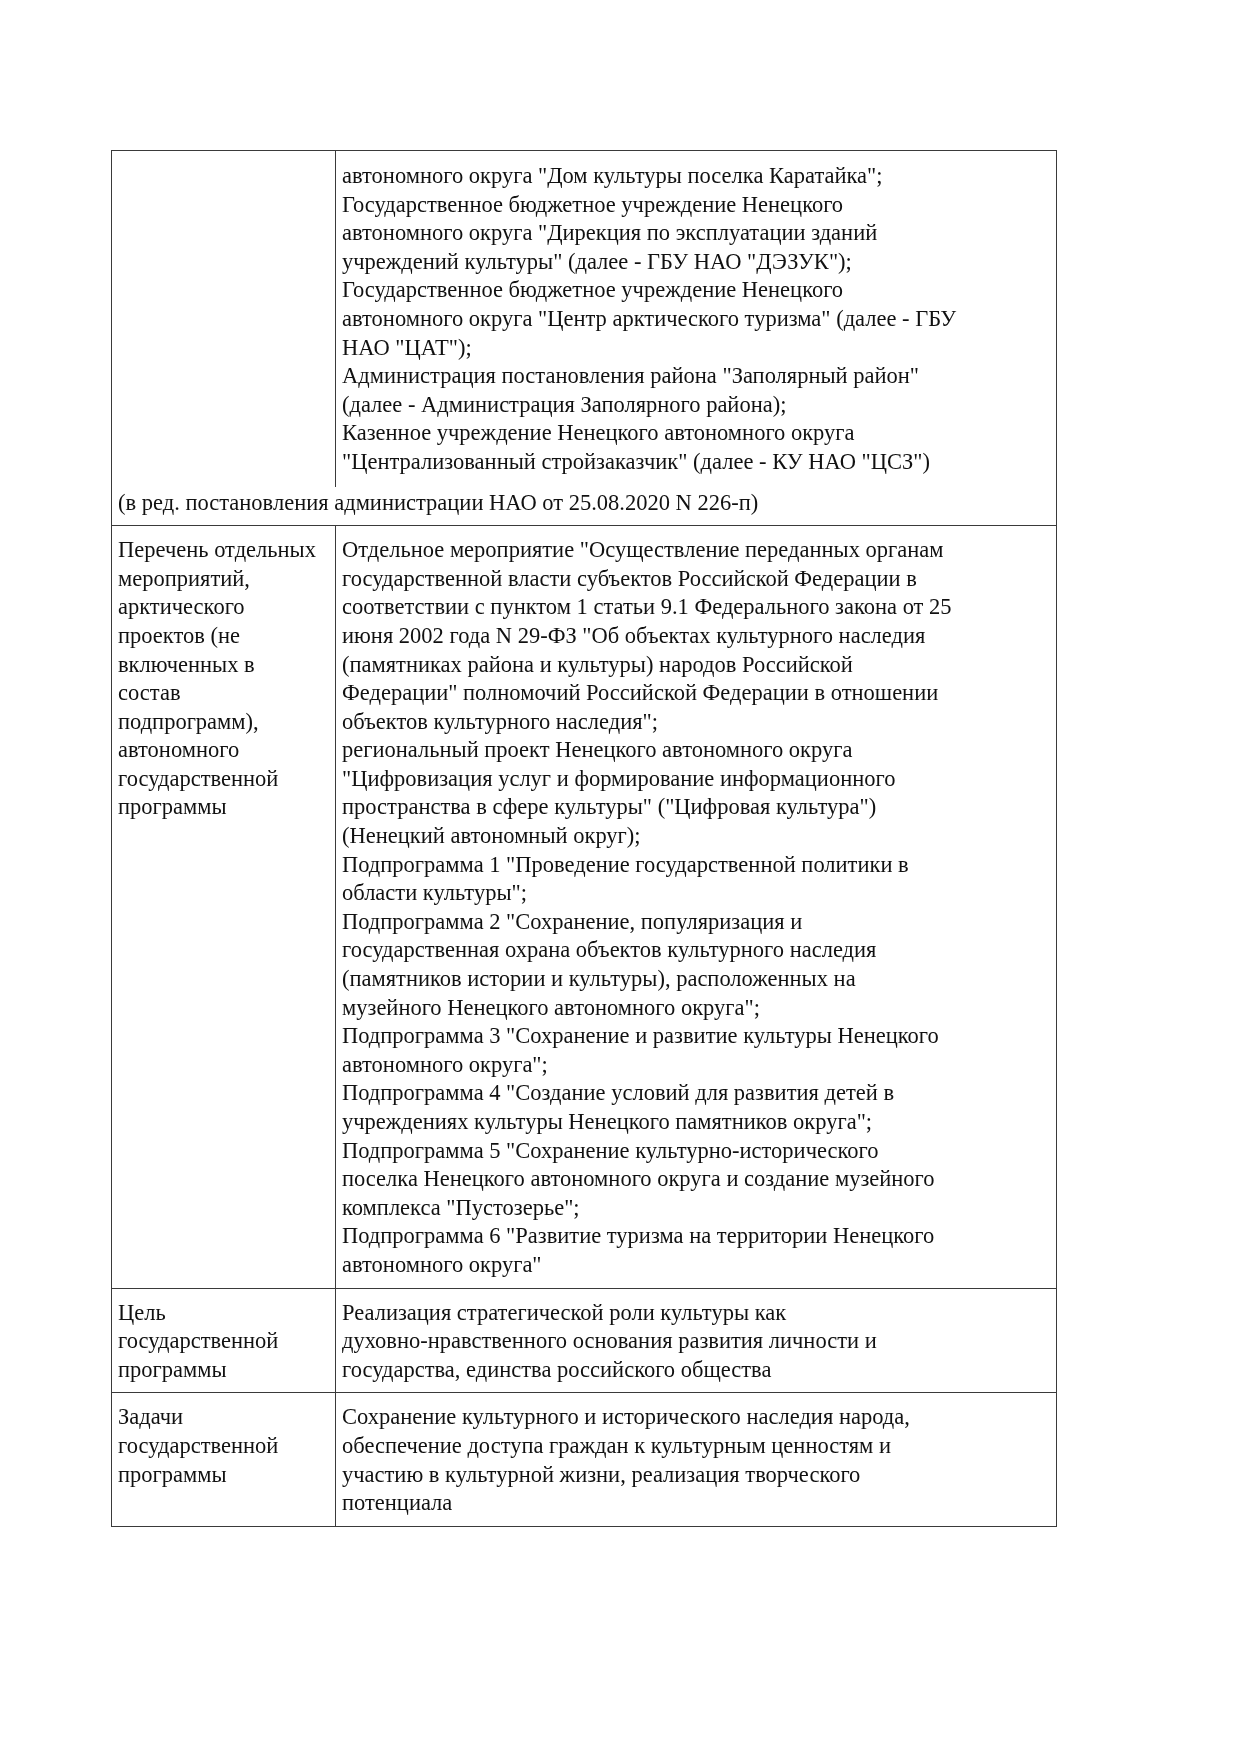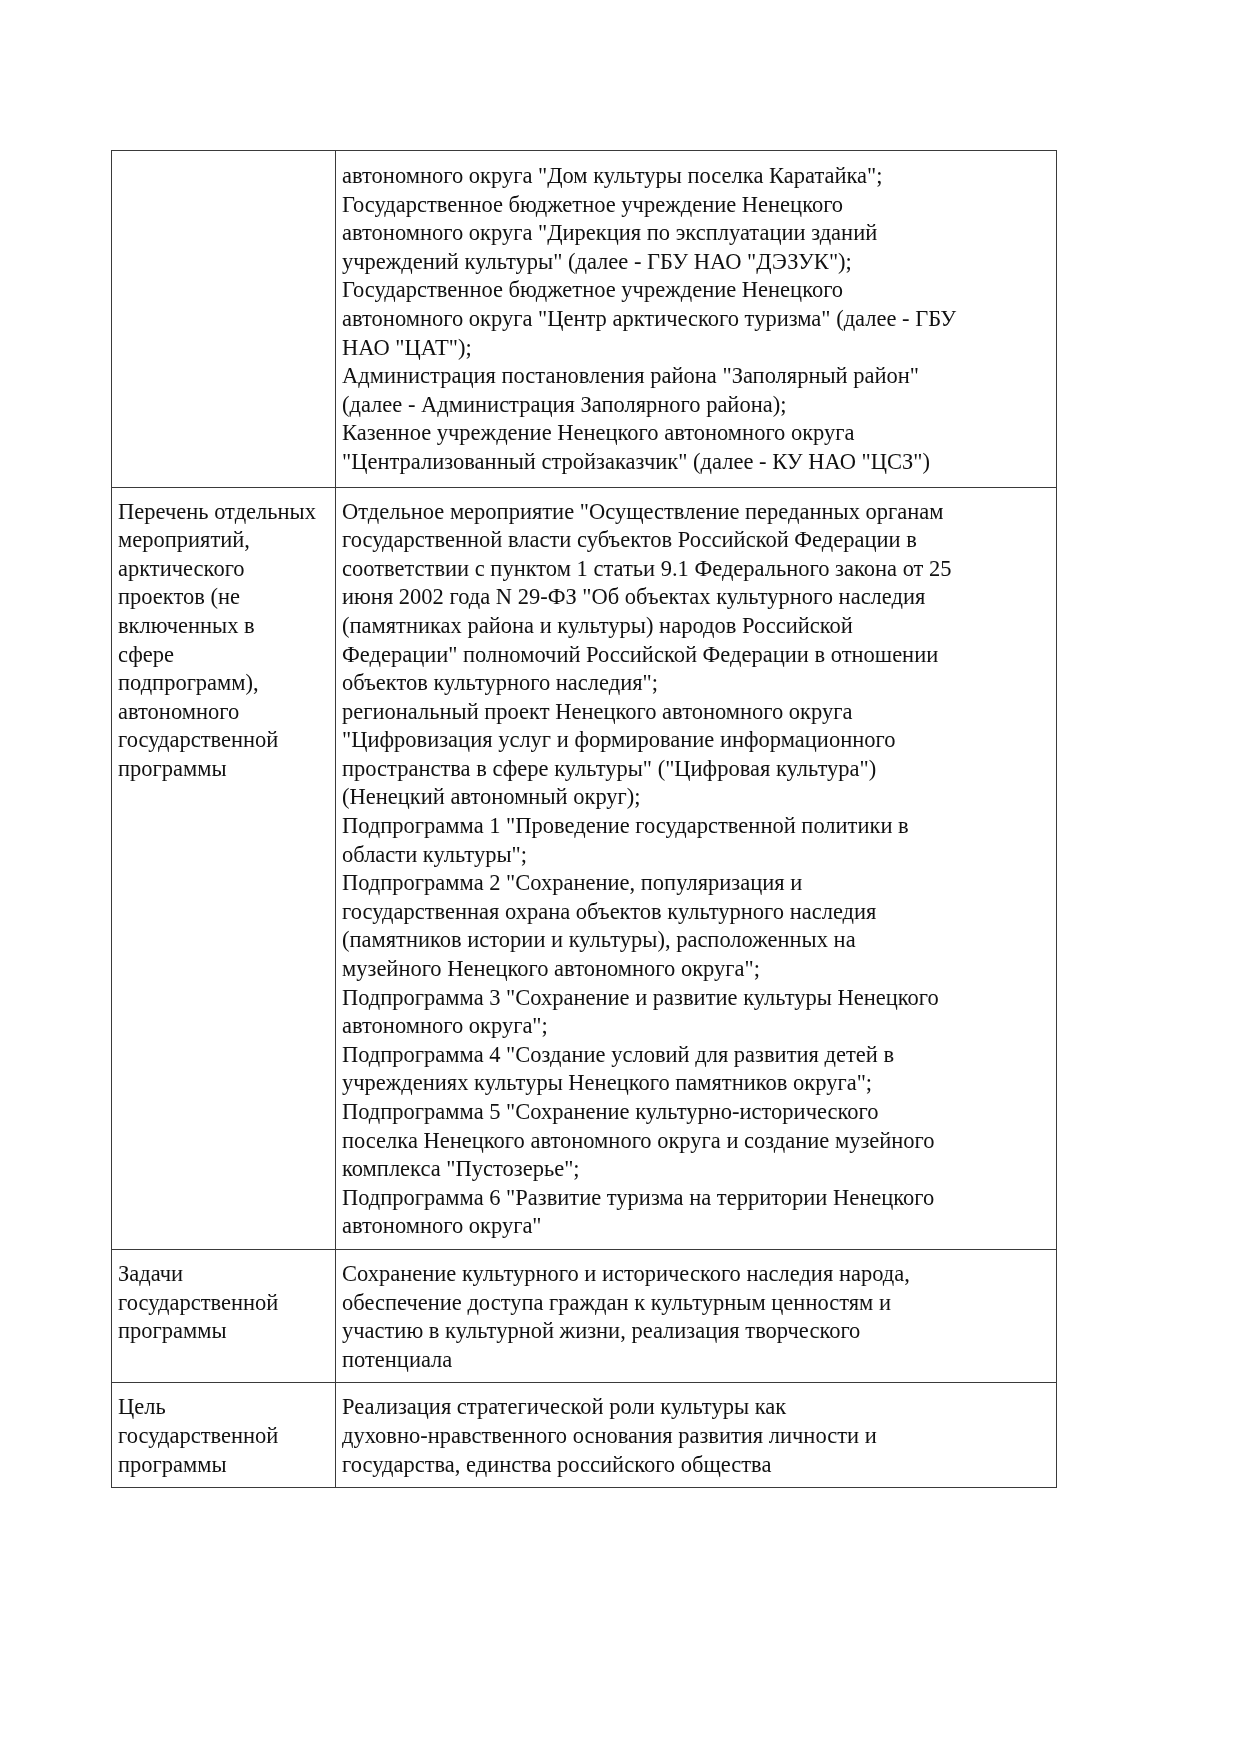--- a/index.html
+++ b/index.html
@@ -42,29 +42,34 @@
           <span class="line">Государственное бюджетное учреждение Ненецкого</span>
           <span class="line">автономного округа "Центр арктического туризма" (далее - ГБУ</span>
           <span class="line">НАО "ЦАТ");</span>
           <span class="line">Администрация постановления района "Заполярный район"</span>
           <span class="line">(далее - Администрация Заполярного района);</span>
           <span class="line">Казенное учреждение Ненецкого автономного округа</span>
           <span class="line">"Централизованный стройзаказчик" (далее - КУ НАО "ЦСЗ")</span>
         </td>
       </tr>
 
+      <tr class="note-row">
+        <td colspan="2">
+          <span class="line">(в ред. постановления администрации НАО от 25.08.2020 N 226-п)</span>
+        </td>
+      </tr>
 
       <tr>
         <td>
           <span class="line">Перечень отдельных</span>
           <span class="line">мероприятий,</span>
           <span class="line">арктического</span>
           <span class="line">проектов (не</span>
           <span class="line">включенных в</span>
-          <span class="line">сфере</span>
+          <span class="line">состав</span>
           <span class="line">подпрограмм),</span>
           <span class="line">автономного</span>
           <span class="line">государственной</span>
           <span class="line">программы</span>
         </td>
         <td>
           <span class="line">Отдельное мероприятие "Осуществление переданных органам</span>
           <span class="line">государственной власти субъектов Российской Федерации в</span>
           <span class="line">соответствии с пунктом 1 статьи 9.1 Федерального закона от 25</span>
           <span class="line">июня 2002 года N 29-ФЗ "Об объектах культурного наследия</span>
@@ -88,39 +93,39 @@
           <span class="line">Подпрограмма 5 "Сохранение культурно-исторического</span>
           <span class="line">поселка Ненецкого автономного округа и создание музейного</span>
           <span class="line">комплекса "Пустозерье";</span>
           <span class="line">Подпрограмма 6 "Развитие туризма на территории Ненецкого</span>
           <span class="line">автономного округа"</span>
         </td>
       </tr>
 
       <tr>
         <td>
+          <span class="line">Цель</span>
+          <span class="line">государственной</span>
+          <span class="line">программы</span>
+        </td>
+        <td>
+          <span class="line">Реализация стратегической роли культуры как</span>
+          <span class="line">духовно-нравственного основания развития личности и</span>
+          <span class="line">государства, единства российского общества</span>
+        </td>
+      </tr>
+
+      <tr>
+        <td>
           <span class="line">Задачи</span>
           <span class="line">государственной</span>
           <span class="line">программы</span>
         </td>
         <td>
           <span class="line">Сохранение культурного и исторического наследия народа,</span>
           <span class="line">обеспечение доступа граждан к культурным ценностям и</span>
           <span class="line">участию в культурной жизни, реализация творческого</span>
           <span class="line">потенциала</span>
         </td>
       </tr>
-
-      <tr>
-        <td>
-          <span class="line">Цель</span>
-          <span class="line">государственной</span>
-          <span class="line">программы</span>
-        </td>
-        <td>
-          <span class="line">Реализация стратегической роли культуры как</span>
-          <span class="line">духовно-нравственного основания развития личности и</span>
-          <span class="line">государства, единства российского общества</span>
-        </td>
-      </tr>
     </tbody>
   </table>
 </div>
 
 </body></html>

